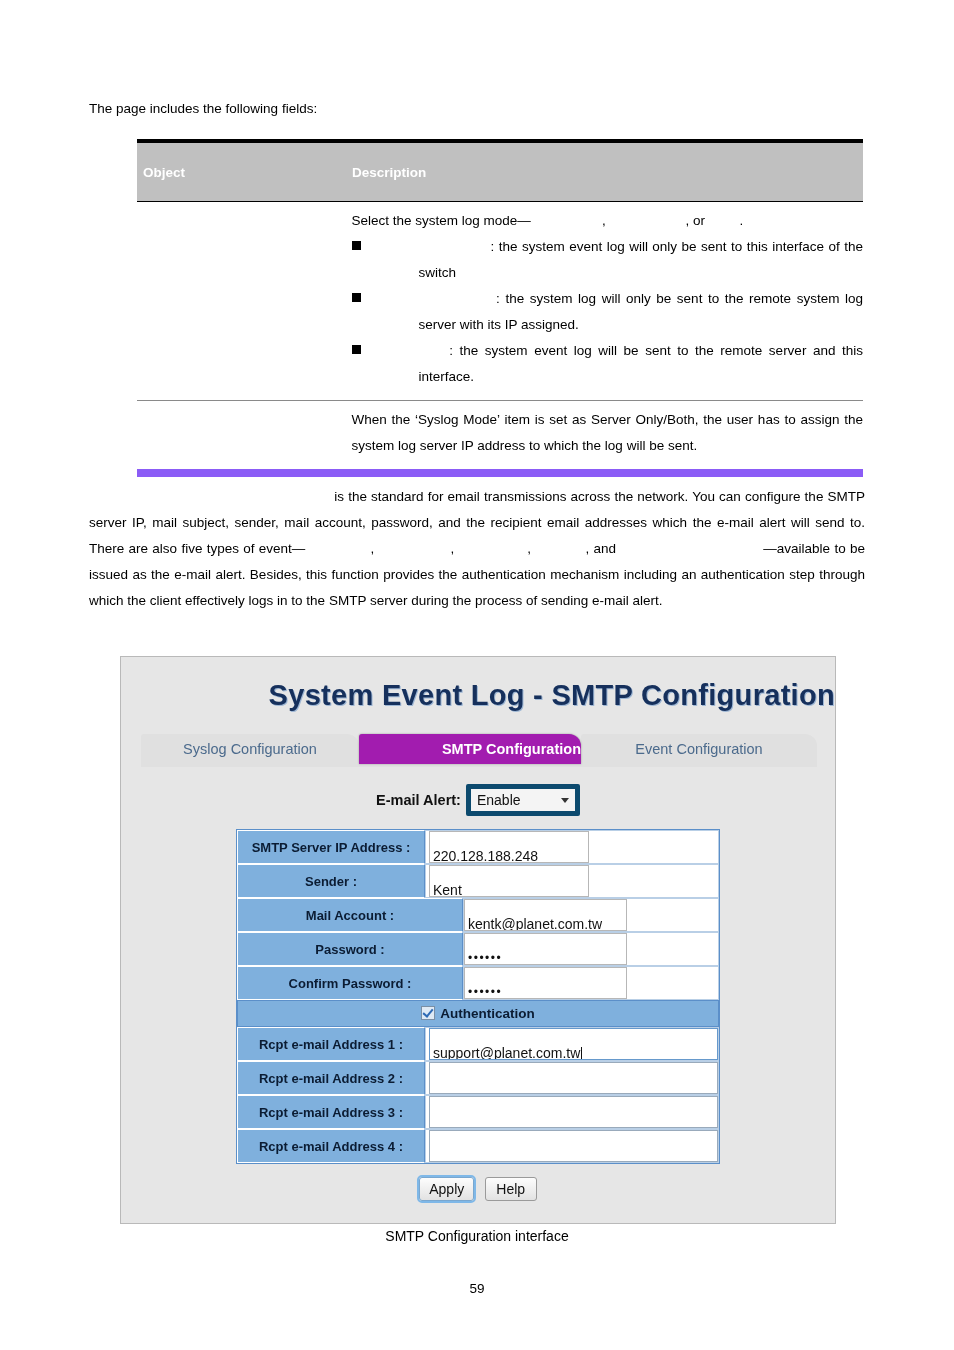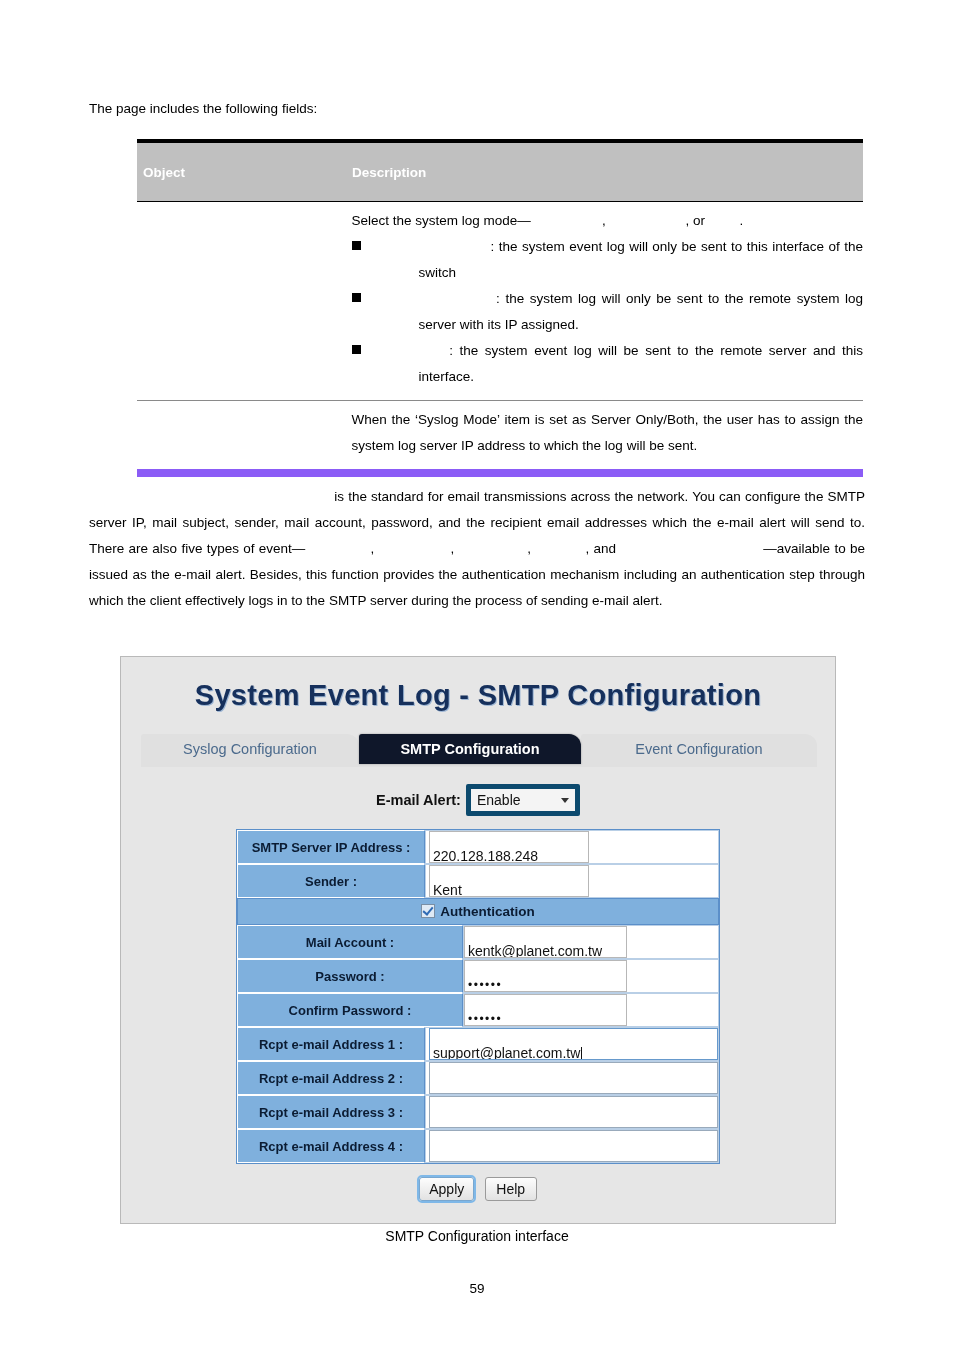--- a/index.html
+++ b/index.html
@@ -112,21 +112,21 @@
     left: 120px;
     top: 656px;
     width: 716px;
     height: 568px;
     background: #e6e6e6;
     border: 1px solid #b9b9b9;
     box-sizing: border-box;
   }
   .shot-title {
     margin-top: 22px;
-    text-align: center;
+    text-align: right;
     font-size: 29px;
     font-weight: bold;
     color: #16305c;
     letter-spacing: 0.3px;
     text-shadow: 1px 1px 0 #9db6d4;
   }
 
   
   .tabs {
     position: relative;
@@ -144,23 +144,24 @@
     font-weight: bold;
     border-radius: 3px 12px 0 0;
     box-sizing: border-box;
   }
   .tab.inactive {
     background: #e0e0e0;
     color: #4b6a8c;
     font-weight: normal;
   }
   .tab.active {
-    background: #0f172a;
+    background: #a21caf;
     color: #ffffff;
     box-shadow: 0 0 2px rgba(0,0,0,.35);
+    text-align: right;
   }
   .tab0 { left: 20px;  width: 218px; }
   .tab1 { left: 238px; width: 222px; z-index: 3; }
   .tab2 { left: 460px; width: 236px; }
   .tab-underline {
     position: absolute;
     left: 20px;
     top: 30px;
     width: 676px;
     height: 3px;
@@ -421,26 +422,20 @@
         <td class="lab">SMTP Server IP Address :</td>
         <td class="val">
           <span class="inp w-ip">220.128.188.248</span>
         </td>
       </tr>
 
       <tr>
         <td class="lab">Sender :</td>
         <td class="val">
           <span class="inp w-sender">Kent</span>
-        </td>
-      </tr>
-
-      <tr>
-        <td class="auth-band" colspan="2">
-          <span class="cbox"></span><span>Authentication</span>
         </td>
       </tr>
 
       <tr>
         <td colspan="2" style="padding:0">
           <table class="auth-sub">
             <colgroup>
                   <col style="width:226px">
                   <col>
                 </colgroup>
@@ -462,20 +457,26 @@
               <td class="val">
                 <span class="inp w-pass dots">••••••</span>
               </td>
             </tr>
           </tbody>
               </table>
         </td>
       </tr>
 
       <tr>
+        <td class="auth-band" colspan="2">
+          <span class="cbox"></span><span>Authentication</span>
+        </td>
+      </tr>
+
+      <tr>
         <td class="lab">Rcpt e-mail Address 1 :</td>
         <td class="val">
           <span class="inp w-full focused"><span>support@planet.com.tw</span><span class="caret-bar"></span></span>
         </td>
       </tr>
       <tr>
         <td class="lab">Rcpt e-mail Address 2 :</td>
         <td class="val">
           <span class="inp w-full"></span>
         </td>

